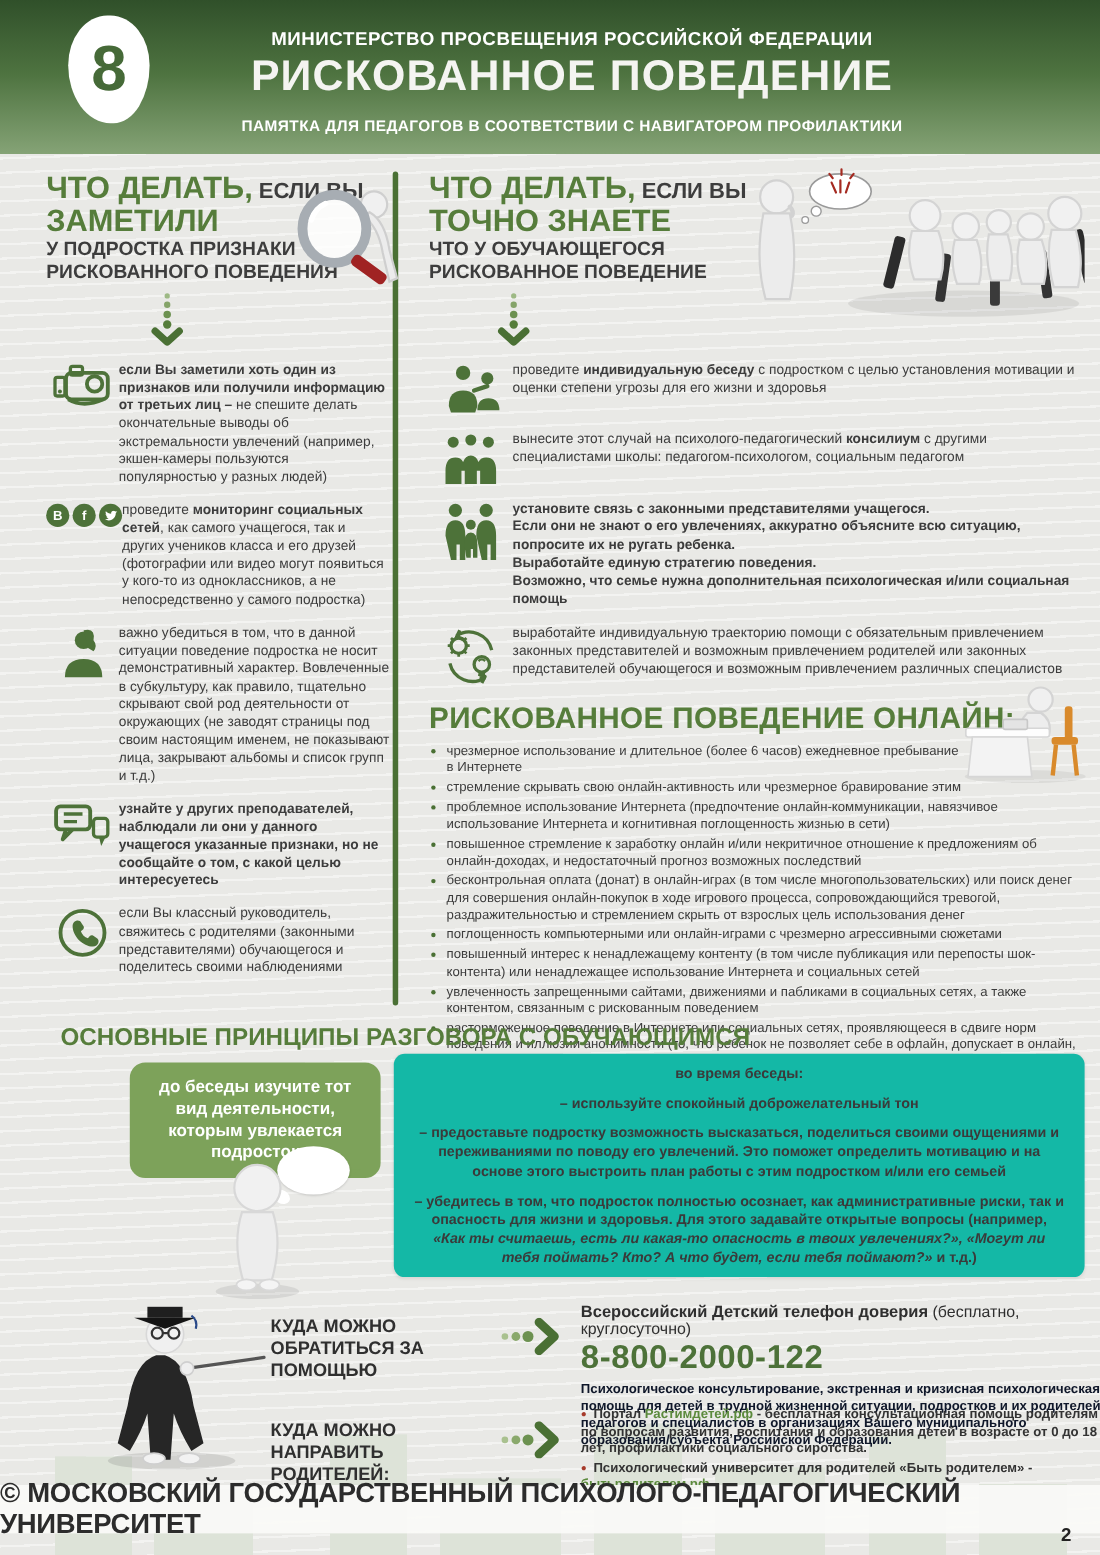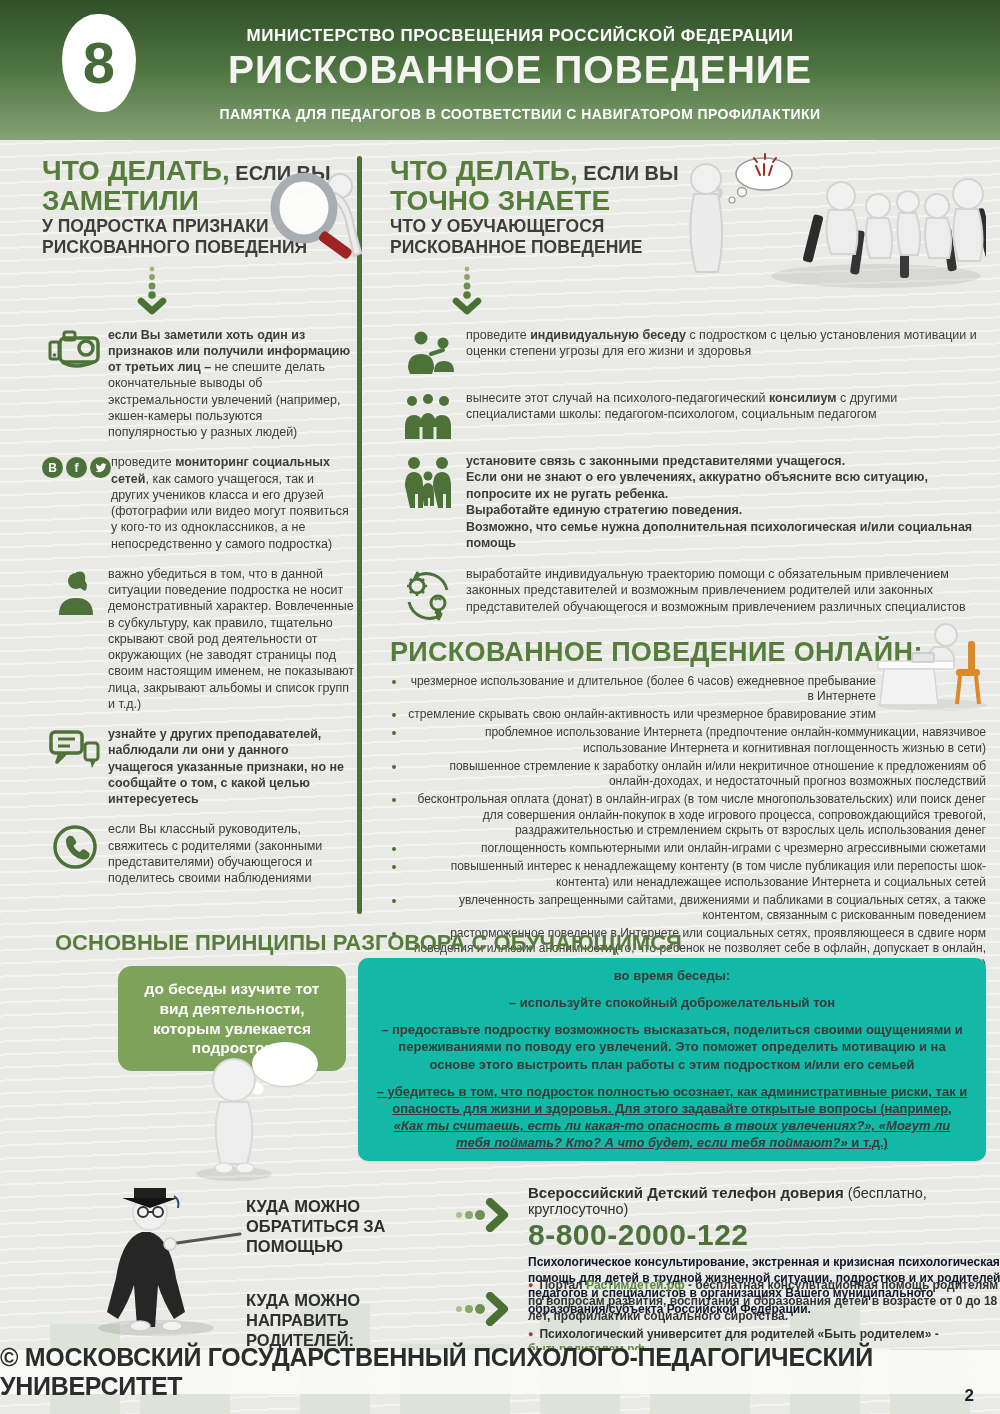--- a/index.html
+++ b/index.html
@@ -37,21 +37,21 @@
   .item .ic{flex:0 0 66px;display:flex;justify-content:center;align-items:flex-start;padding-top:3px;}
   .leftcol .item .tx{font-size:12.5px;line-height:1.3;color:#3c3c3c;}
   .rightcol .item .ic{flex:0 0 76px;}
   .rightcol .item .tx{font-size:12.5px;line-height:1.32;color:#3c3c3c;}
   .b{font-weight:bold;} .pre-line{white-space:pre-line;}
   .soc{display:flex;gap:3px;}
   .soc i{width:21px;height:21px;border-radius:50%;background:#4d7239;color:#fff;font-style:normal;
     font-weight:bold;font-size:12px;display:flex;align-items:center;justify-content:center;}
   
   .online-title{color:#567d3b;font-weight:bold;font-size:27px;margin:10px 0 6px 0;letter-spacing:.3px;}
-  .online ul{margin:0;padding-left:16px;text-align:right;}
+  .online ul{margin:0;padding-left:16px;}
   .online li{font-size:12px;line-height:1.27;margin-bottom:3px;color:#3c3c3c;}
   .online li::marker{color:#4a7034;}
   
   .ill{position:absolute;}
   .ill-magnify{right:-8px;top:10px;}
   .ill-group{right:0px;top:-12px;}
   .ill-desk{position:absolute;right:-6px;top:-18px;}
   
   .principles{position:absolute;left:0;top:926px;width:1000px;height:258px;z-index:2;text-align:center;}
   .prin-title{position:absolute;left:55px;top:4px;color:#567d3b;font-weight:bold;font-size:22px;}
@@ -60,21 +60,21 @@
   .bubble::after{content:"";position:absolute;right:18px;bottom:-16px;border:12px solid transparent;
     border-top-color:#7da25a;border-right-width:20px;}
   .tail-bubble{position:absolute;left:252px;top:116px;width:66px;height:44px;background:#fff;
     border-radius:50%;box-shadow:0 1px 2px rgba(0,0,0,.15);}
   .tail-bubble::after{content:"";position:absolute;left:-4px;bottom:-8px;width:16px;height:12px;
     background:#fff;border-radius:50%;transform:rotate(30deg);}
   .fig-man{position:absolute;left:188px;top:128px;}
   .talkbox{position:absolute;left:358px;top:32px;width:592px;background:#14b8a6;border-radius:10px;
     padding:9px 18px;box-shadow:0 1px 3px rgba(0,0,0,.08);}
   .talkbox p{margin:0 0 10px 0;font-size:13px;line-height:1.32;font-weight:bold;color:#3a3a3a;white-space:pre-line;}
-  .talkbox p:last-child{margin-bottom:1px;text-decoration:underline;}
+  .talkbox p:last-child{margin-bottom:1px;}
   .talkbox i{font-weight:bold;}
   
   .help{position:absolute;left:16px;top:1182px;width:1000px;height:165px;z-index:2;}
   .help-label{position:absolute;left:230px;width:215px;color:#2f2f2f;font-weight:bold;font-size:16.5px;
     line-height:1.22;white-space:pre-line;}
   .hl1{top:14px;} .hl2{top:108px;}
   .harrow{position:absolute;} .ha1{left:438px;top:16px;} .ha2{left:438px;top:110px;}
   .hotline{position:absolute;left:512px;top:2px;width:478px;}
   .hot-title{font-size:14.5px;color:#2f2f2f;}
   .hot-title .b{font-size:15px;}

